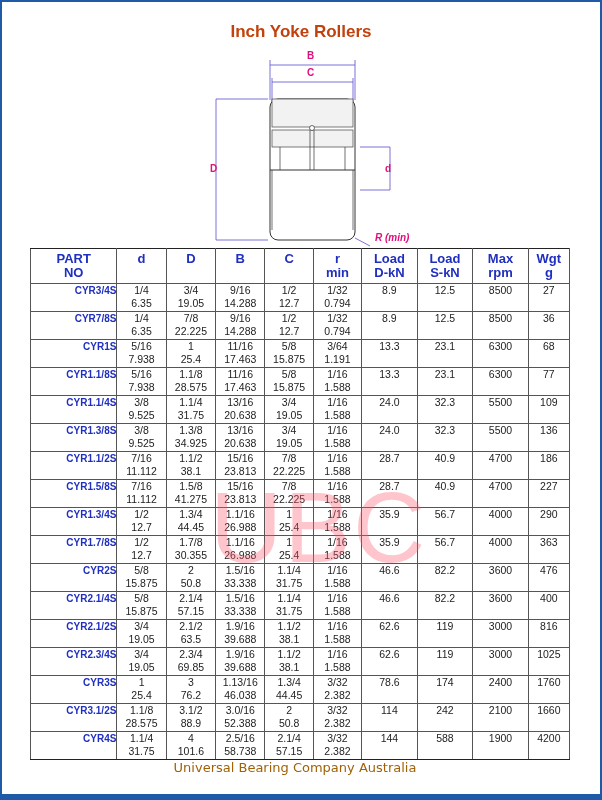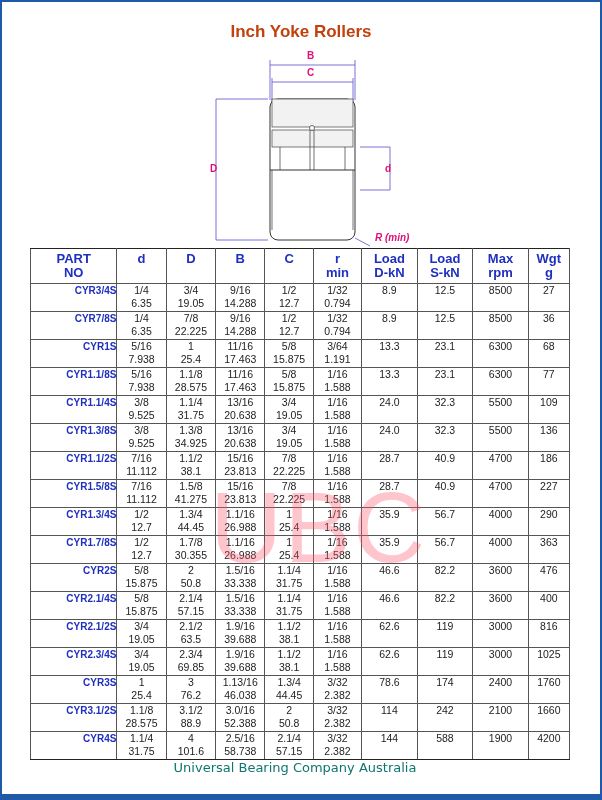--- a/index.html
+++ b/index.html
@@ -43,21 +43,21 @@
     text-align: right; padding-left: 5px; color: #1f2fbf; font-weight: bold; font-size: 10px;
   }
   table.data tr:last-child td { border-bottom: 1.5px solid #222; }
   table.data { border-left: 1.5px solid #222; border-right: 1.5px solid #222; }
   .watermark {
     position: absolute; left: 210px; top: 470px; font-size: 100px; font-weight: normal;
     color: rgba(255, 90, 110, 0.35); letter-spacing: 2px; pointer-events: none; text-align: center;
   }
   .footer {
     position: absolute; top: 760px; left: 0; width: 590px; text-align: center;
-    font-size: 13px; color: #0f766e;
+    font-size: 13px; color: #a16207;
     font-family: "DejaVu Sans", sans-serif;
   }
 </style>
 </head>
 <body>
 
 <div class="frame"></div>
 
 <div class="title">Inch Yoke Rollers</div>
 

